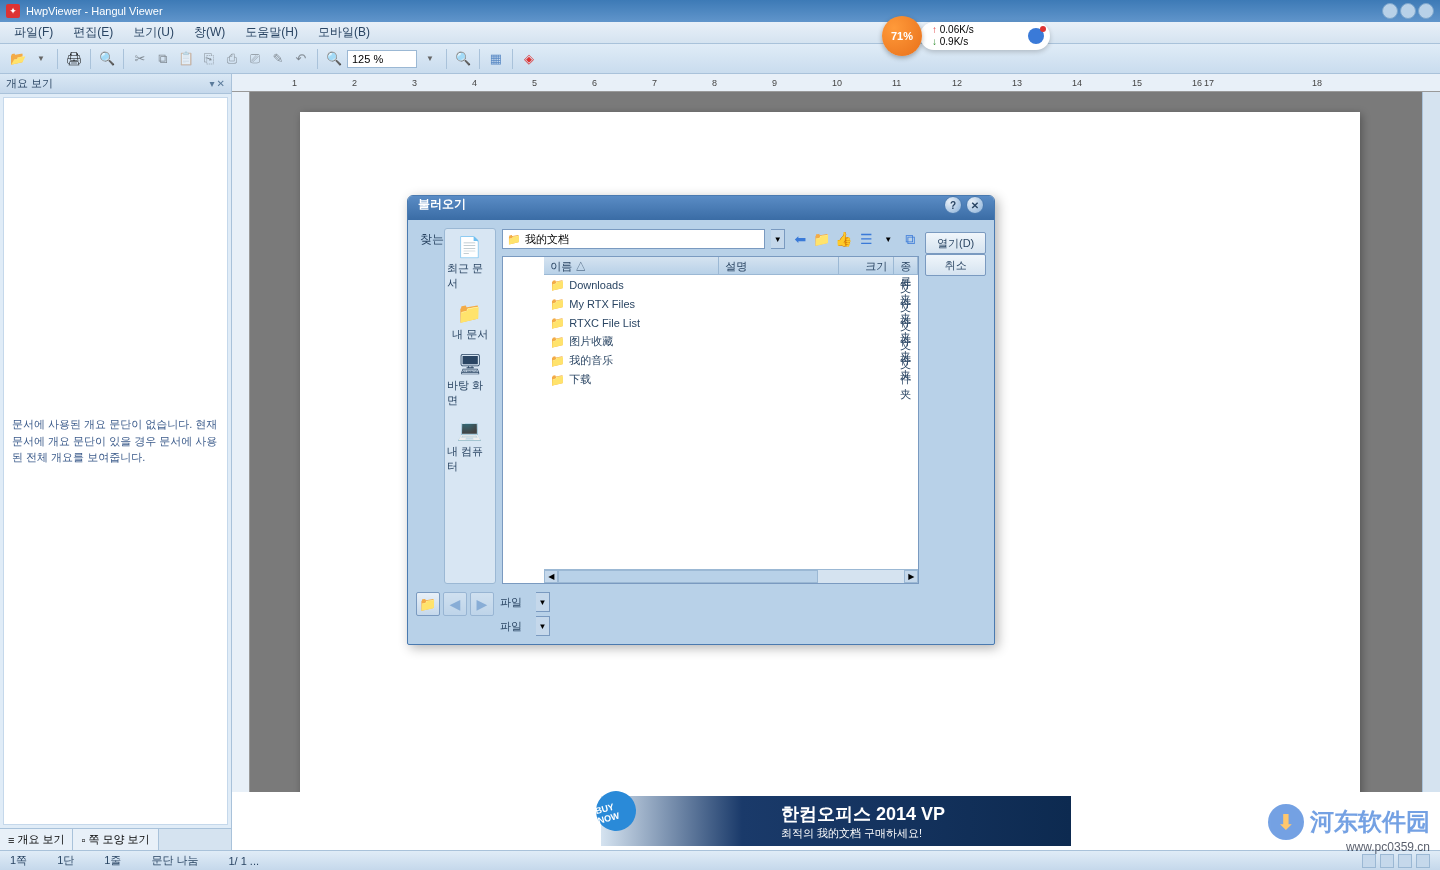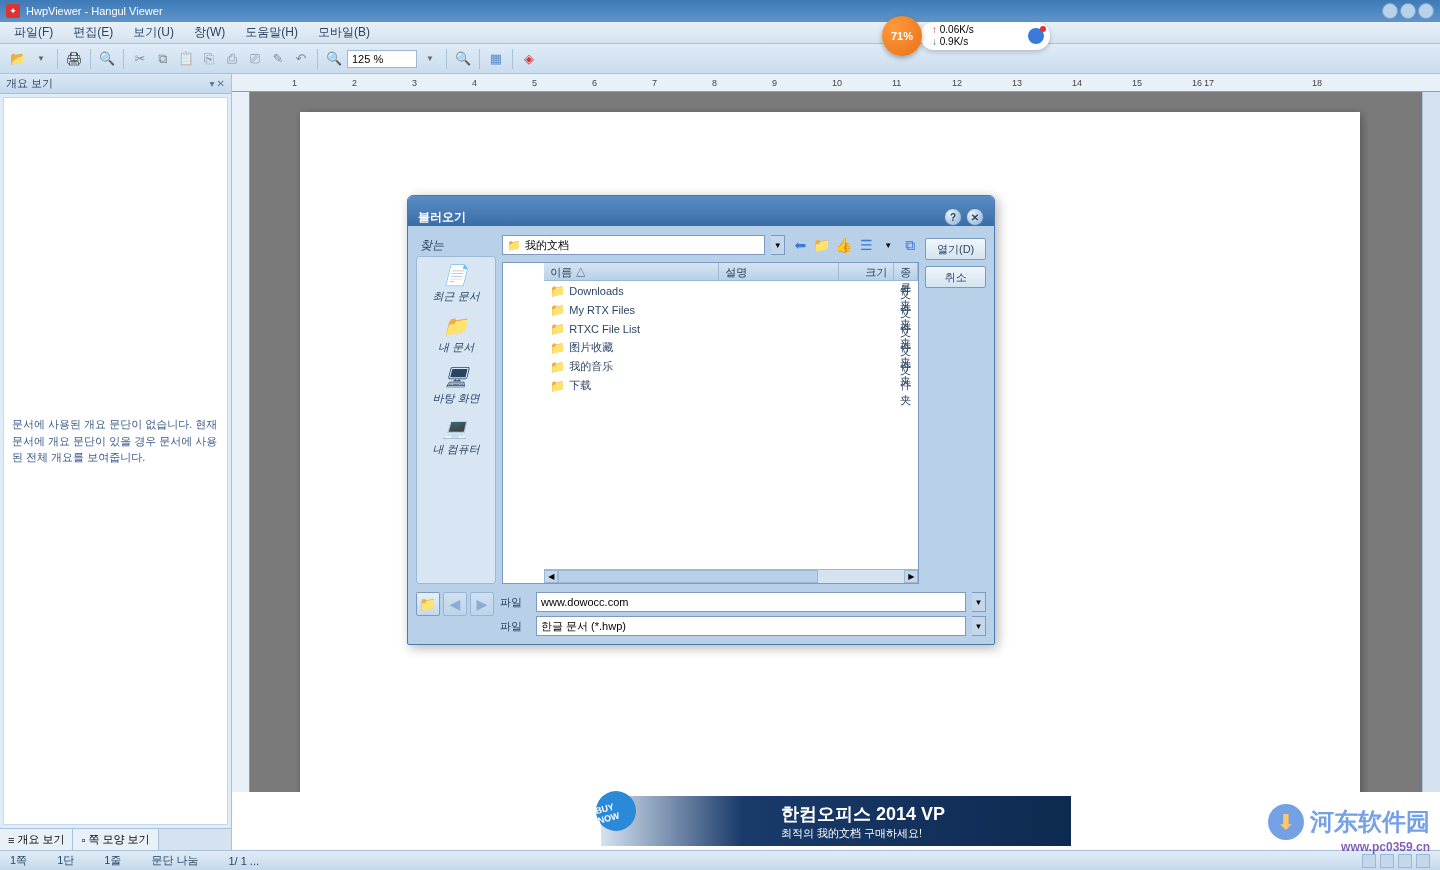--- a/index.html
+++ b/index.html
@@ -49,25 +49,25 @@
 .doc-area .ad-title { font-size: 18px; font-weight: bold; color: #fff; }
 .doc-area .ad-sub { font-size: 11px; color: #fff; }
 
 
 .statusbar { height: 20px; background: linear-gradient(to bottom, #e0ecf7, #c5d8eb); border-top: 1px solid #a9c2da; display: flex; align-items: center; padding: 0 10px; font-size: 11px; color: #2a4563; gap: 30px; }
 .statusbar .sb-right { margin-left: auto; display: flex; gap: 4px; }
 .statusbar .sb-btn { width: 14px; height: 14px; background: #c5d8eb; border: 1px solid #9bb8d4; }
 
 
 .dialog { position: absolute; left: 407px; top: 195px; width: 588px; height: 450px; background: #b8d1e8; border: 1px solid #4a7ab0; border-radius: 6px 6px 2px 2px; box-shadow: 3px 3px 12px rgba(0,0,0,.3); display: flex; flex-direction: column; }
-.dialog .dlg-title { height: 30px; background: linear-gradient(to bottom, #5a8cc5, #3a6ca5); border-radius: 5px 5px 0 0; display: flex; align-items: flex-end; padding: 0 10px; color: #fff; font-size: 12px; font-weight: bold; gap: 40px; }
+.dialog .dlg-title { height: 24px; background: linear-gradient(to bottom, #5a8cc5, #3a6ca5); border-radius: 5px 5px 0 0; display: flex; align-items: flex-start; padding: 0 10px; color: #fff; font-size: 12px; font-weight: bold; gap: 40px; }
 .dialog .dlg-title .dlg-btns { margin-left: auto; display: flex; gap: 4px; }
 .dialog .dlg-title .dlg-cbtn { width: 18px; height: 18px; border-radius: 50%; background: radial-gradient(circle at 30% 30%, #e8f0f8, #8ab0d8); border: 1px solid #4a7ab0; display: flex; align-items: center; justify-content: center; font-size: 10px; color: #2a4563; cursor: pointer; }
 .dialog .dlg-body { flex: 1; padding: 8px; display: flex; gap: 6px; }
-.dialog .dlg-left-col { width: 82px; display: flex; flex-direction: column; font-style: italic; }
+.dialog .dlg-left-col { width: 82px; display: flex; flex-direction: row; }
 .dialog .findlabel { height: 22px; font-size: 12px; color: #2a4563; display: flex; align-items: center; padding-left: 4px; }
 .dialog .places { flex: 1; background: #d8e6f3; border: 1px solid #9bb8d4; border-radius: 3px; padding: 6px 2px; display: flex; flex-direction: column; gap: 10px; align-items: center; }
 .dialog .place-item { display: flex; flex-direction: column; align-items: center; gap: 2px; font-size: 11px; color: #2a4563; cursor: pointer; }
 .dialog .place-icon { width: 28px; height: 24px; display: flex; align-items: center; justify-content: center; font-size: 20px; }
 .dialog .dlg-center { flex: 1; display: flex; flex-direction: column; }
 .dialog .loc-row { height: 22px; display: flex; align-items: center; gap: 6px; margin-bottom: 6px; }
 .dialog .loc-input { flex: 1; height: 20px; background: #fff; border: 1px solid #7a9ac0; display: flex; align-items: center; padding: 0 4px; font-size: 11px; }
 .dialog .loc-input .folder-ic { color: #e8b040; margin-right: 4px; }
 .dialog .loc-dd { width: 14px; height: 20px; background: #c5d8eb; border: 1px solid #7a9ac0; border-left: none; cursor: pointer; display:flex;align-items:center;justify-content:center;font-size:8px; }
 .dialog .loc-btns { display: flex; gap: 4px; font-size: 14px; }
@@ -79,21 +79,21 @@
 .dialog .fl-row { display: flex; height: 19px; align-items: center; font-size: 11px; color: #2a4563; }
 .dialog .fl-row .fc-name { width: 175px; padding-left: 6px; display: flex; align-items: center; gap: 4px; }
 .dialog .fl-row .fc-name .fic { color: #e8b040; font-size: 12px; }
 .dialog .fl-row .fc-desc { width: 120px; }
 .dialog .fl-row .fc-size { width: 55px; text-align: right; }
 .dialog .fl-row .fc-type { flex: 1; padding-left: 6px; }
 .dialog .fl-scroll { height: 14px; background: #d5e3f0; border-top: 1px solid #9bb8d4; display: flex; }
 .dialog .fl-scroll .scr-btn { width: 14px; background: #c5d8eb; border: 1px solid #9bb8d4; font-size:8px; display:flex;align-items:center;justify-content:center; }
 .dialog .fl-scroll .scr-track { flex: 1; position: relative; }
 .dialog .fl-scroll .scr-thumb { position: absolute; left: 0; top: 0; width: 260px; height: 100%; background: #b8d1e8; border: 1px solid #9bb8d4; }
-.dialog .dlg-right { width: 62px; display: flex; flex-direction: column; gap: 6px; padding-top: 4px; }
+.dialog .dlg-right { width: 62px; display: flex; flex-direction: column; padding-top: 4px; }
 .dialog .dlg-btn { height: 22px; background: linear-gradient(to bottom, #f0f6fb, #d5e3f0); border: 1px solid #7a9ac0; border-radius: 2px; font-size: 11px; color: #2a4563; cursor: pointer; display: flex; align-items: center; justify-content: center; }
 .dialog .dlg-bottom { padding: 0 8px 8px 8px; display: flex; gap: 6px; align-items: flex-start; }
 .dialog .bottom-btns { display: flex; gap: 3px; }
 .dialog .bb-btn { width: 24px; height: 24px; background: linear-gradient(to bottom, #e8f0f8, #c5d8eb); border: 1px solid #7a9ac0; border-radius: 2px; cursor: pointer; display:flex;align-items:center;justify-content:center;font-size:14px; }
 .dialog .bottom-fields { flex: 1; display: flex; flex-direction: column; gap: 4px; }
 .dialog .bf-row { display: flex; align-items: center; gap: 6px; }
 .dialog .bf-label { width: 30px; font-size: 11px; color: #2a4563; }
 .dialog .bf-input { flex: 1; height: 20px; background: #fff; border: 1px solid #7a9ac0; padding: 0 4px; font-size: 11px; display: flex; align-items: center; }
 .dialog .bf-dd { width: 14px; height: 20px; background: #c5d8eb; border: 1px solid #7a9ac0; border-left: none; font-size:8px; display:flex;align-items:center;justify-content:center; }
 
@@ -102,21 +102,21 @@
 .net-widget .nw-circle { position: absolute; left: -38px; top: -6px; width: 40px; height: 40px; border-radius: 50%; background: radial-gradient(circle at 30% 30%, #ff9a3a, #e8701a); color: #fff; display: flex; align-items: center; justify-content: center; font-size: 11px; font-weight: bold; box-shadow: 0 2px 5px rgba(0,0,0,.3); }
 .net-widget .nw-stats { display: flex; flex-direction: column; line-height: 1.2; margin-left: 6px; }
 .net-widget .nw-up { color: #d33; }
 .net-widget .nw-dn { color: #2a8a2a; }
 .net-widget .nw-badge { width: 16px; height: 16px; border-radius: 50%; background: #3a7ad8; margin-left: auto; position: relative; }
 .net-widget .nw-badge::after { content: ''; position: absolute; right: -2px; top: -2px; width: 6px; height: 6px; border-radius: 50%; background: #d33; }
 
 
 .watermark { position: absolute; right: 10px; bottom: 30px; font-size: 24px; color: #3a7ad8; opacity: .7; font-weight: bold; display: flex; align-items: center; gap: 6px; }
 .watermark .wm-icon { width: 36px; height: 36px; border-radius: 50%; background: #3a7ad8; color: #ffb030; display: flex; align-items: center; justify-content: center; font-size: 20px; }
-.watermark .wm-url { position: absolute; right: 0; bottom: -14px; font-size: 12px; color: #4c1d95; font-weight: bold; }
+.watermark .wm-url { position: absolute; right: 0; bottom: -14px; font-size: 12px; color: #0f172a; font-weight: normal; }
 </style>
 </head>
 <body>
 
 <div class="titlebar">
   <span class="app-icon">✦</span>
   <span>HwpViewer - Hangul Viewer</span>
   <div class="win-controls">
     <div class="win-btn"></div>
     <div class="win-btn"></div>
@@ -374,30 +374,24 @@
   </div>
   <div class="dlg-bottom">
     <div class="bottom-btns">
       <span class="bb-btn" style="color:#e8b040">📁</span>
       <span class="bb-btn" style="color:#5a8ac5;opacity:.5">◀</span>
       <span class="bb-btn" style="color:#5a8ac5;opacity:.5">▶</span>
     </div>
     <div class="bottom-fields">
       <div class="bf-row">
         <span class="bf-label">파일</span>
-        <div class="bf-input">
-            <span>www.dowocc.com</span>
-          </div>
         <div class="bf-dd">▼</div>
       </div>
       <div class="bf-row">
         <span class="bf-label">파일</span>
-        <div class="bf-input">
-            <span>한글 문서 (*.hwp)</span>
-          </div>
         <div class="bf-dd">▼</div>
       </div>
     </div>
   </div>
 </div>
 
 <div class="watermark">
   <span class="wm-icon">⬇</span>
   <span>河东软件园</span>
   <span class="wm-url">www.pc0359.cn</span>

